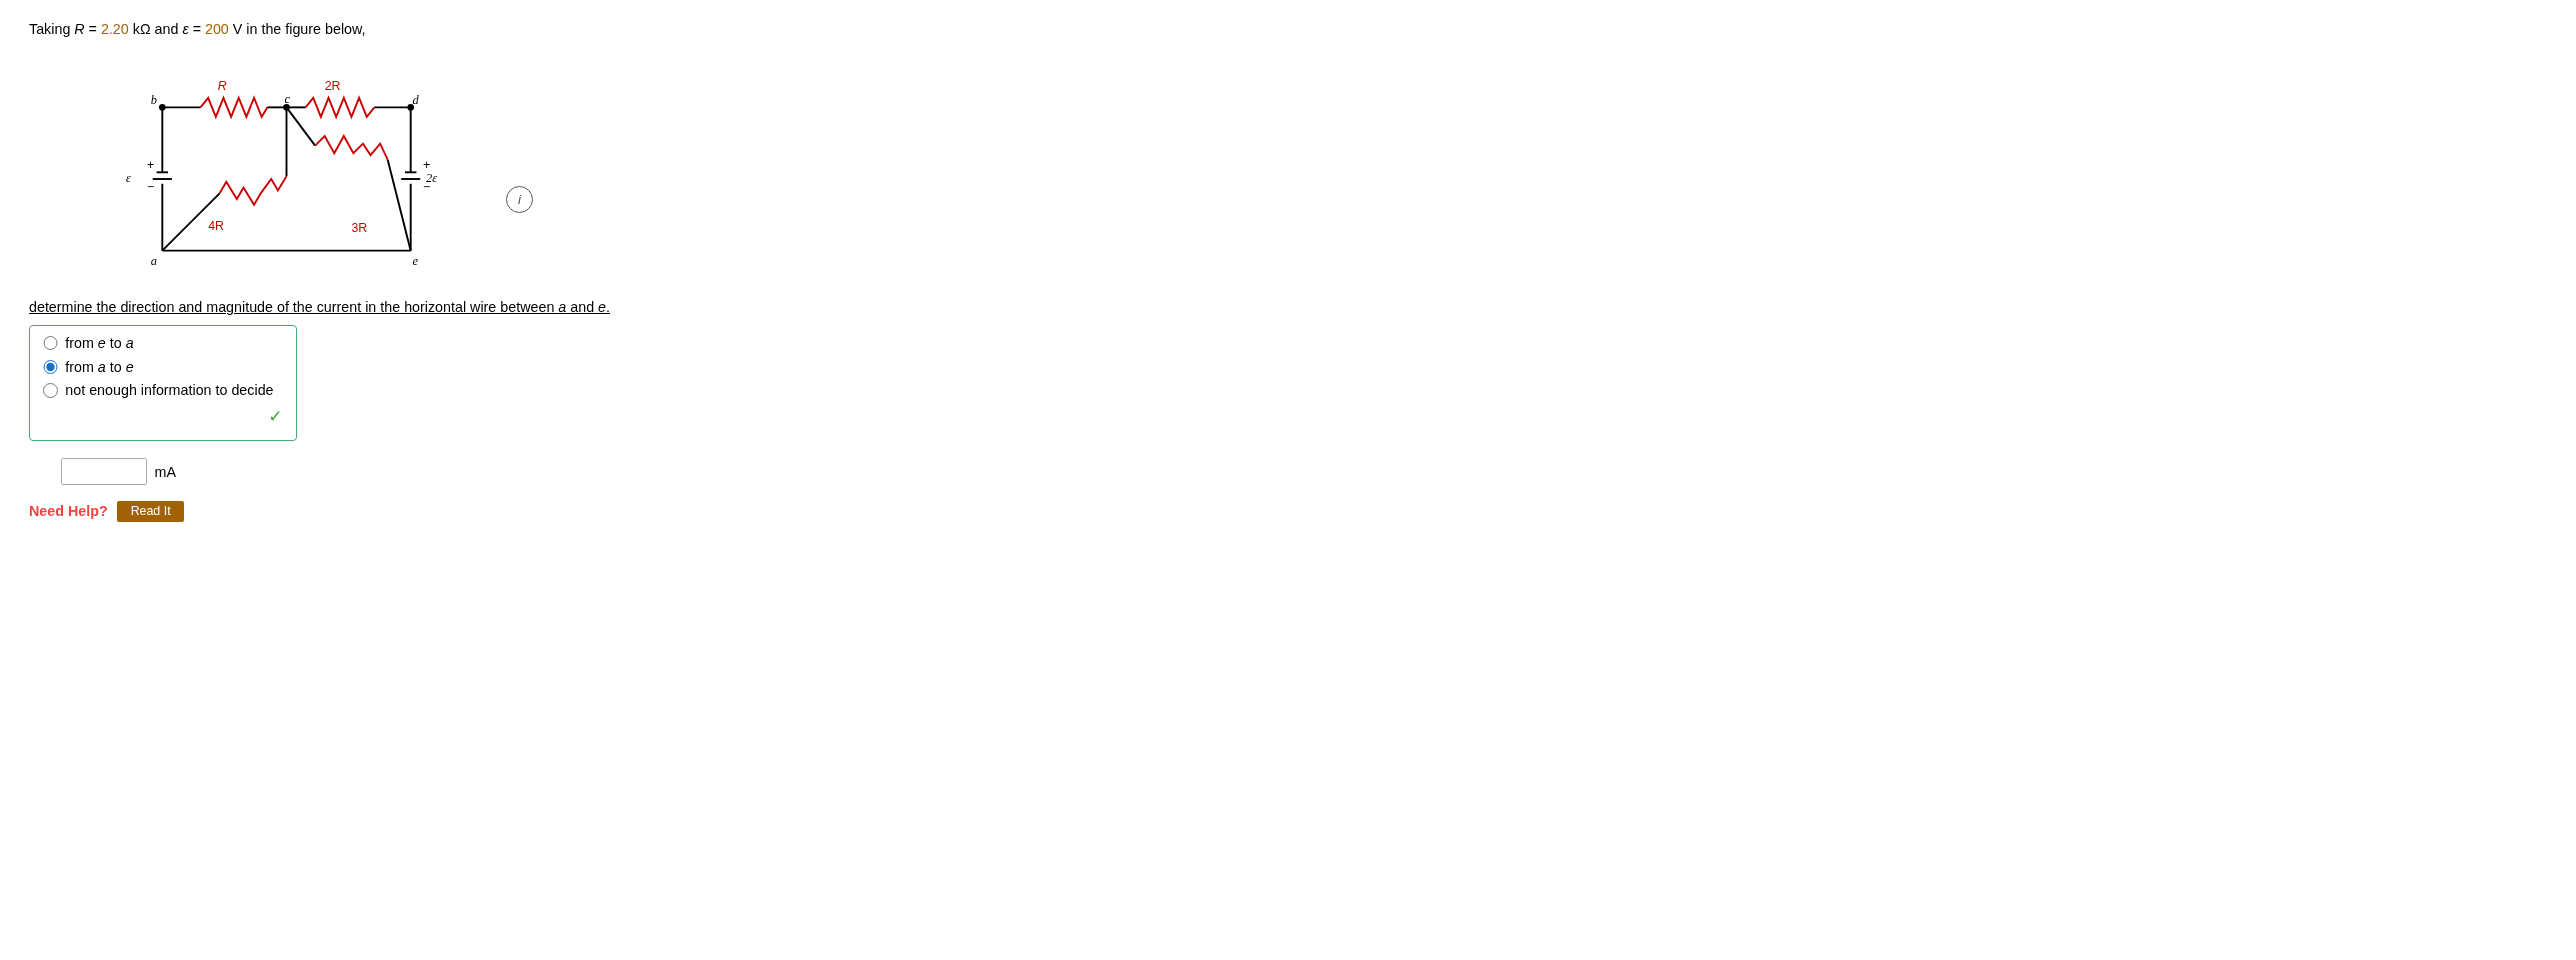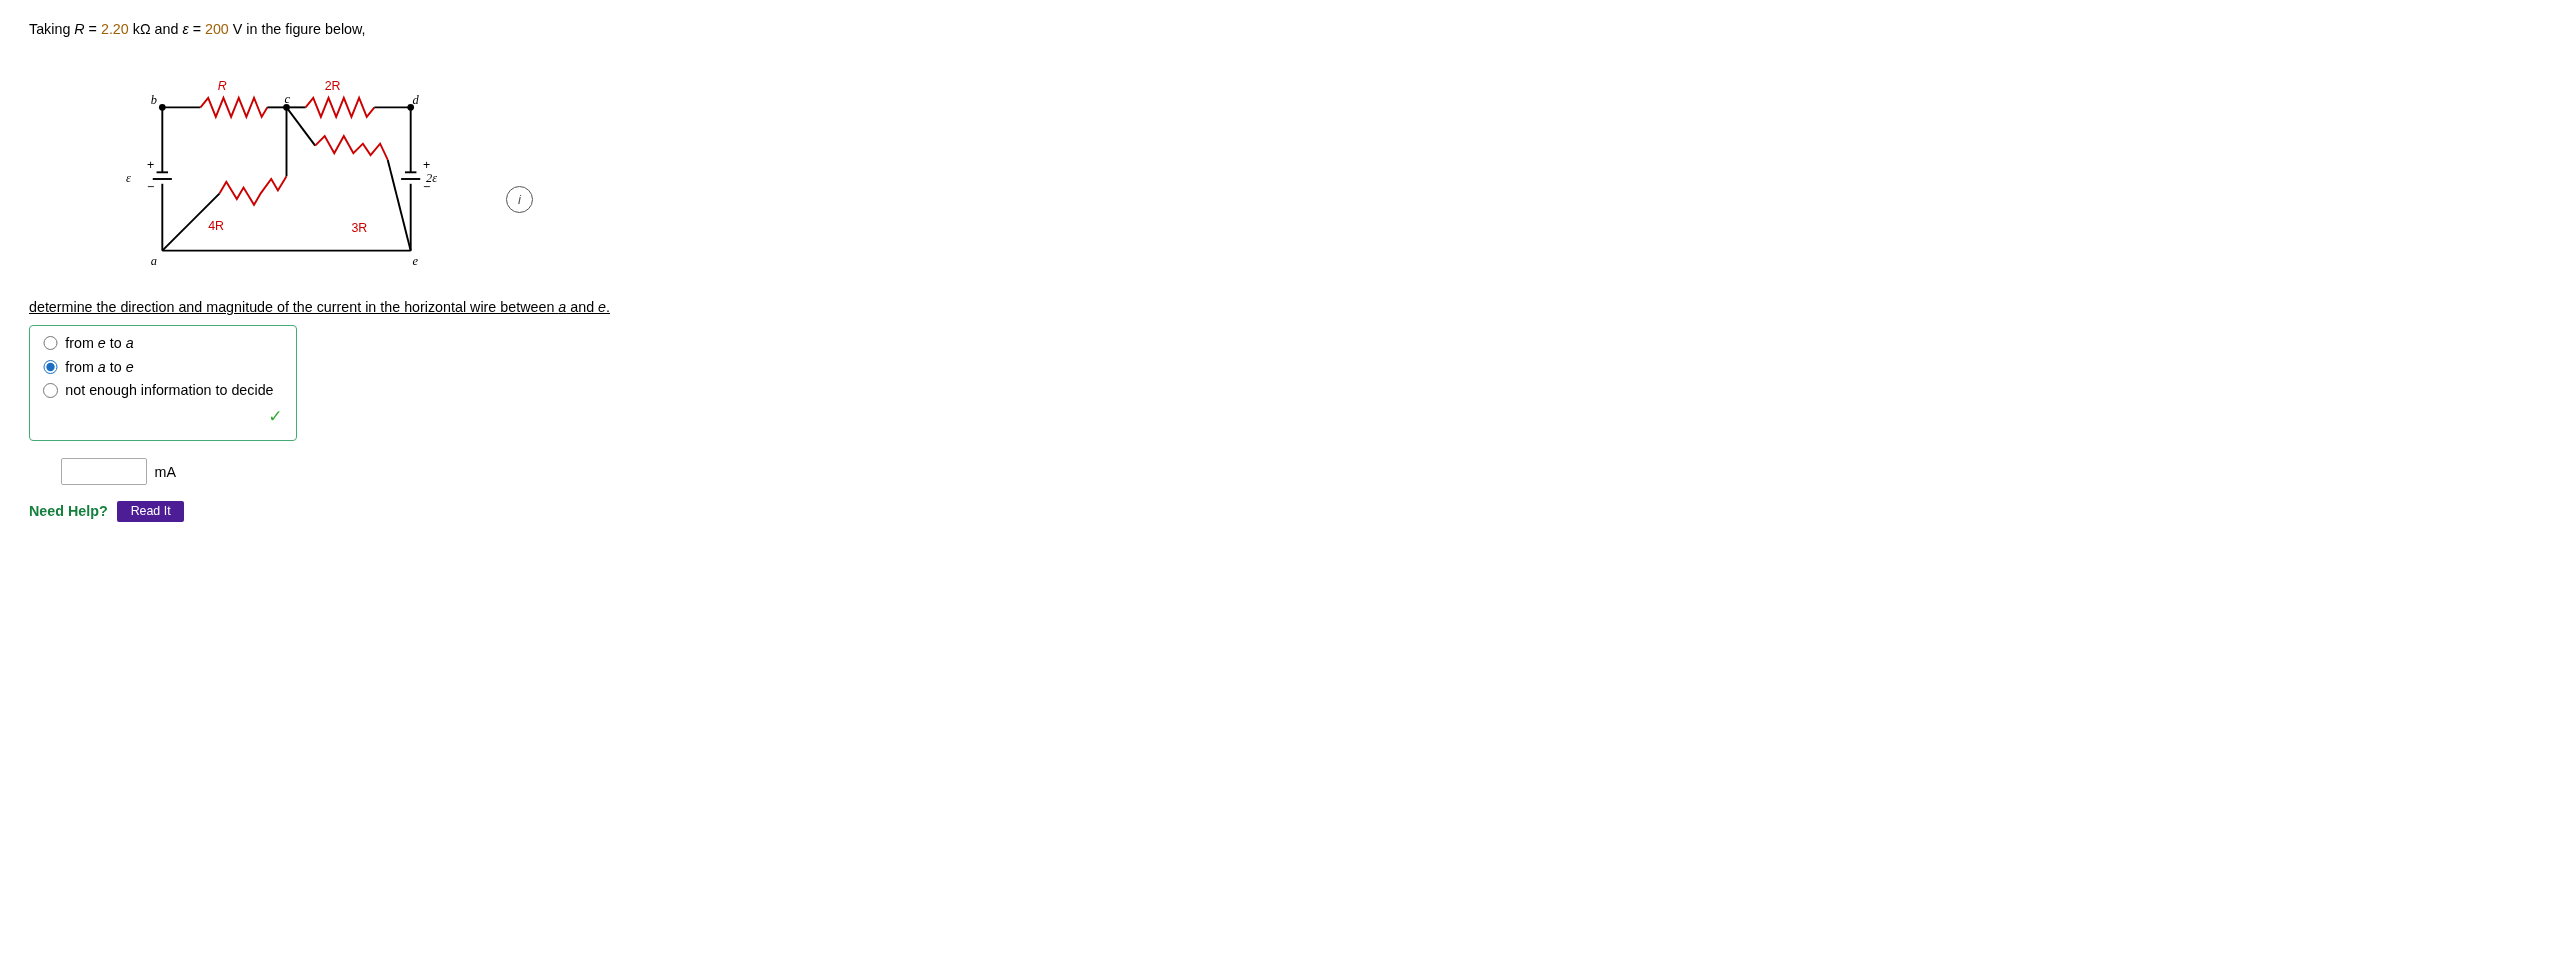--- a/index.html
+++ b/index.html
@@ -91,26 +91,26 @@
     }
     .ma-label {
       font-size: 14.3px;
     }
     .help-row {
       display: flex;
       align-items: center;
       gap: 9.6px;
     }
     .need-help {
-      color: #15803d;
+      color: #ef4444;
       font-weight: bold;
       font-size: 14.3px;
     }
     .read-it-btn {
-      background: #4c1d95;
+      background: #a16207;
       color: #fff;
       border: none;
       padding: 3.8px 13.4px;
       font-size: 12.4px;
       cursor: pointer;
       border-radius: 1.9px;
     }
     
     .wire { stroke: #000; stroke-width: 2; fill: none; }
     .resistor-body { fill: none; stroke: #c00; stroke-width: 2; }

